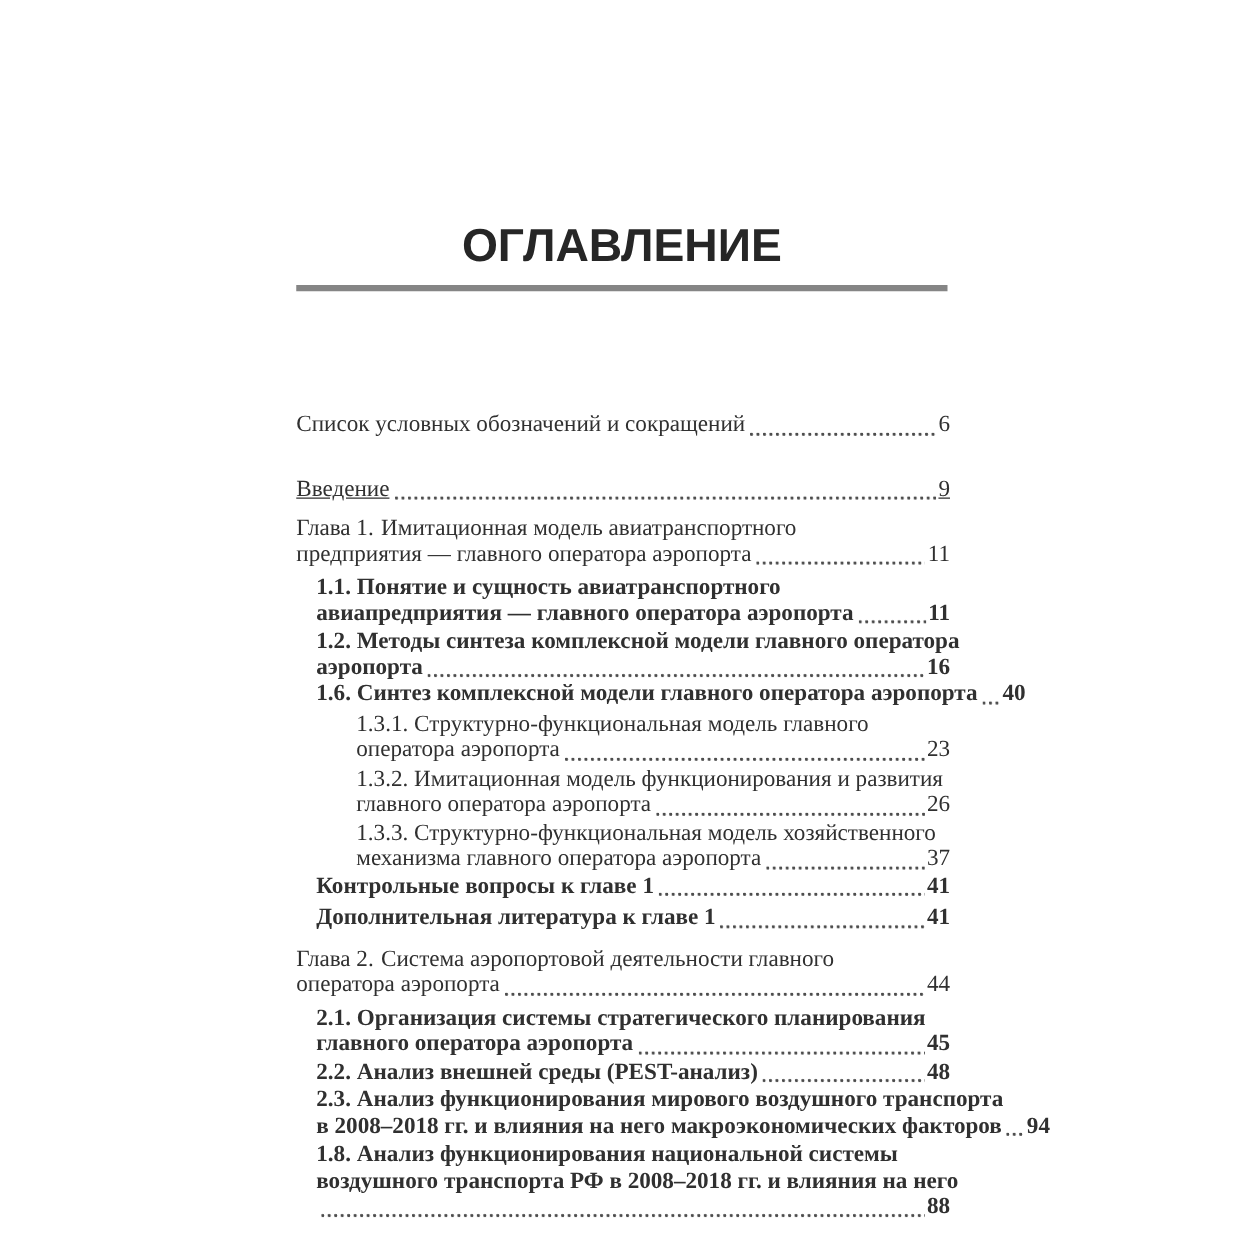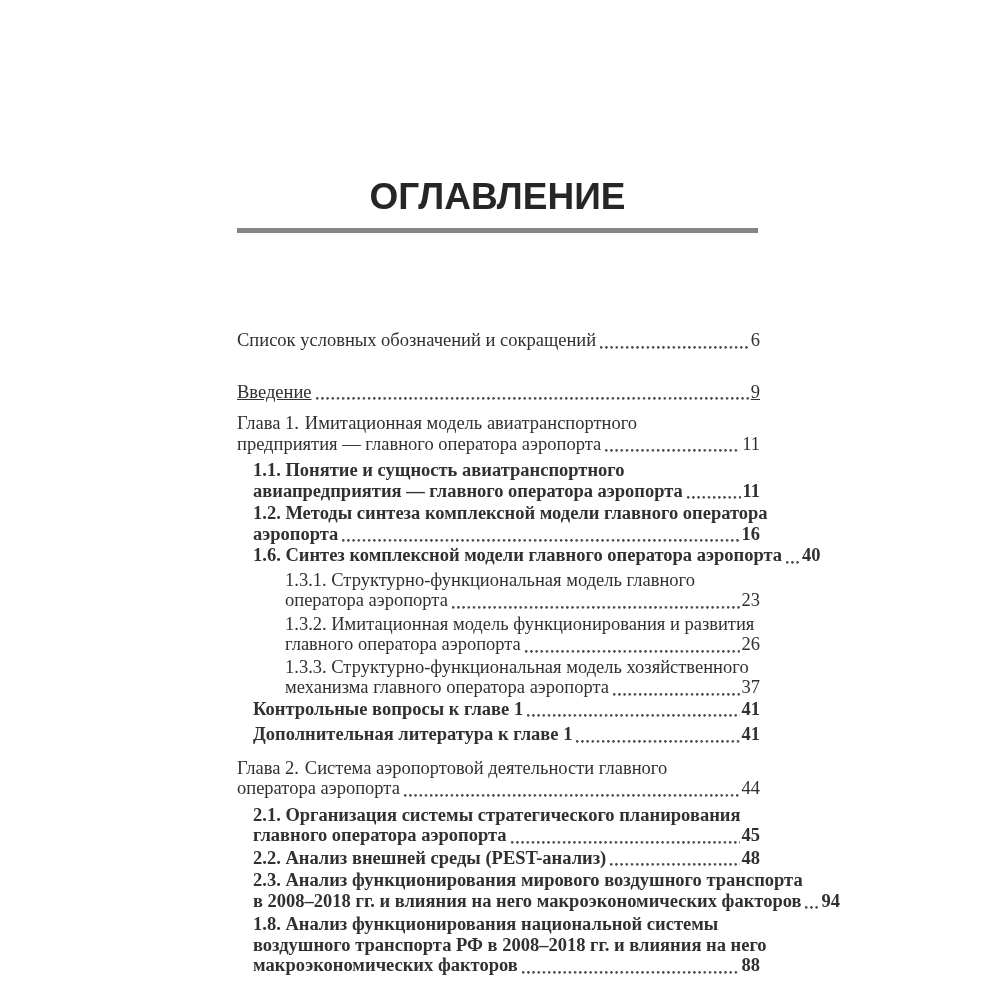--- a/index.html
+++ b/index.html
@@ -186,19 +186,18 @@
         <div class="line row">
           <span class="txt">в 2008–2018 гг. и влияния на него макроэкономических факторов</span>
           <span class="leader"></span>
           <span class="pagenum">94</span>
         </div>
       </div>
       <div class="entry lvl1" style="margin-top: 3px;">
         <div class="line"><span class="txt">1.8. Анализ функционирования национальной системы</span></div>
         <div class="line"><span class="txt">воздушного транспорта РФ в 2008–2018 гг. и влияния на него</span></div>
         <div class="line row">
-          <span class="txt">макроэкономических факторов</span>
           <span class="leader"></span>
           <span class="pagenum">88</span>
         </div>
       </div>
     </nav>
 </div>
 
 </body></html>

